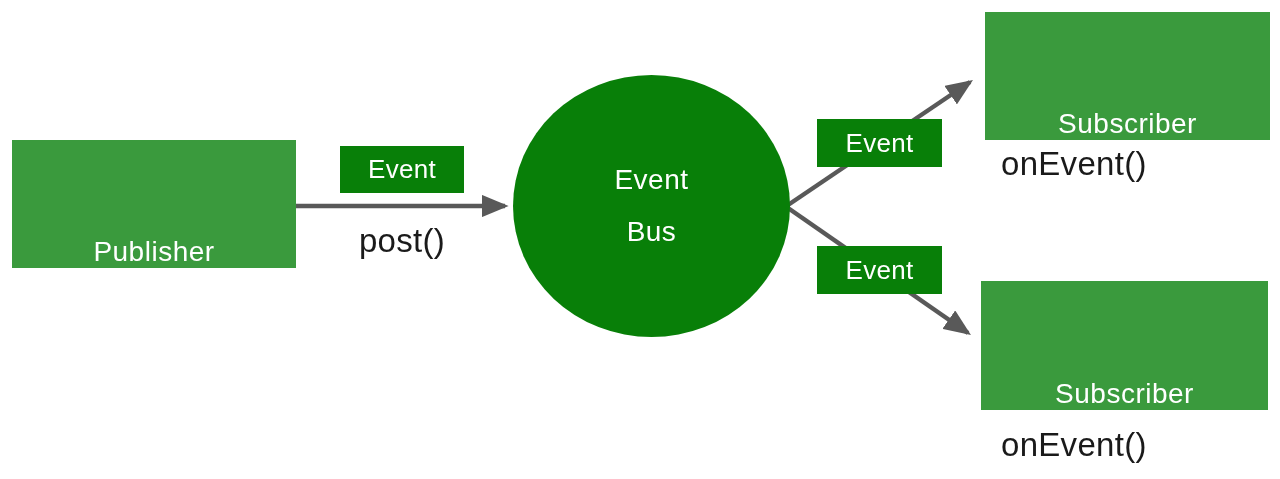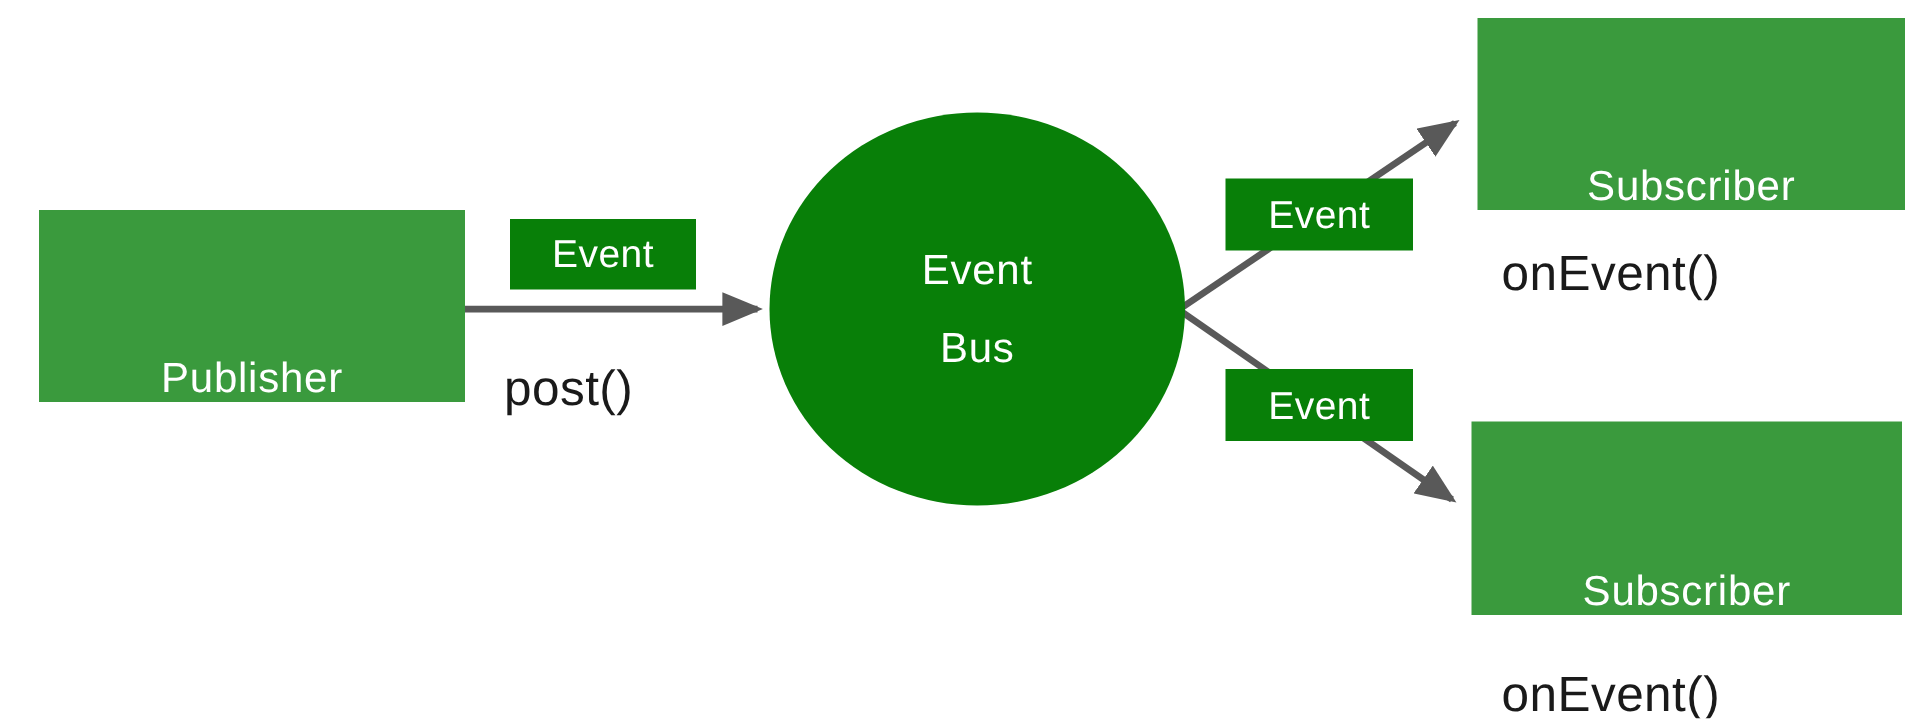--- a/index.html
+++ b/index.html
@@ -22,21 +22,21 @@
   .edges-svg{position:absolute;left:0;top:0;width:1280px;height:479px;}
   .edge{stroke:var(--arrow-gray);stroke-width:4.5;fill:none;}
   .arrowhead{fill:var(--arrow-gray);}
   .node-box{
     position:absolute;
     background:var(--node-green);
     color:var(--text-light);
     display:flex;align-items:flex-end;justify-content:center;
     font-size:28px;font-weight:300;letter-spacing:.5px;
   }
-  .publisher{left:26px;top:140px;width:284px;height:128px;}
+  .publisher{left:12px;top:140px;width:284px;height:128px;}
   .subscriber-1{left:985px;top:12px;width:285px;height:128px;}
   .subscriber-2{left:981px;top:281px;width:287px;height:129px;}
   .bus{
     position:absolute;left:513px;top:75px;width:277px;height:262px;
     background:var(--bus-green);border-radius:50%;
     color:var(--text-light);
     display:flex;flex-direction:column;align-items:center;justify-content:center;
     font-size:28px;font-weight:300;letter-spacing:.5px;line-height:52px;
   }
   .event-tag{
@@ -45,23 +45,23 @@
     color:var(--text-light);
     display:flex;align-items:center;justify-content:center;
     font-size:26px;font-weight:300;letter-spacing:.3px;
   }
   .event-tag-publish{left:340px;top:146px;width:124px;height:47px;}
   .event-tag-sub-top{left:817px;top:119px;width:125px;height:48px;}
   .event-tag-sub-bottom{left:817px;top:246px;width:125px;height:48px;}
   .method-label{
     position:absolute;
     color:var(--text-dark);
-    font-size:33px;font-weight:300;letter-spacing:.3px;margin-top:18px;
+    font-size:33px;font-weight:300;letter-spacing:.3px;
   }
-  .post-label{left:336px;top:222px;width:132px;text-align:left;}
+  .post-label{left:336px;top:222px;width:132px;text-align:center;}
   .onevent-1{left:1001px;top:145px;}
   .onevent-2{left:1001px;top:426px;}
 </style>
 </head>
 <body>
 
 <div class="canvas">
 
   <svg class="edges-svg" viewBox="0 0 1280 479" xmlns="http://www.w3.org/2000/svg">
     <defs>

